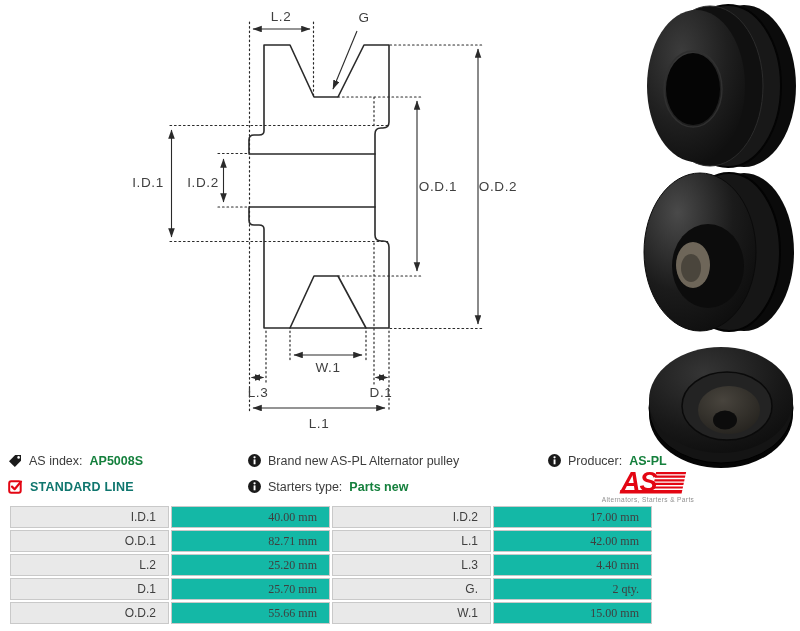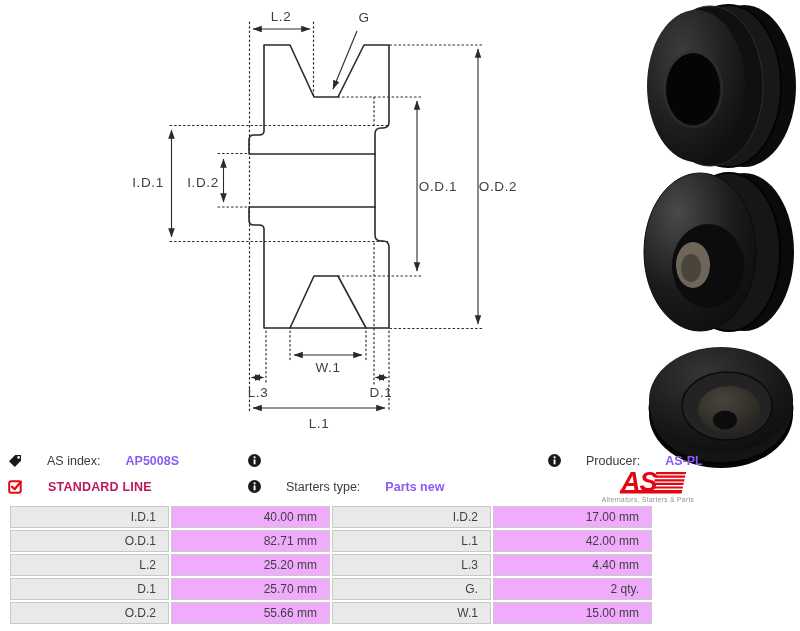--- a/index.html
+++ b/index.html
@@ -9,33 +9,33 @@
   }
   
   svg.diagram{position:absolute;left:0;top:0;}
   .dline{stroke:#2a2a2a;stroke-width:1.6;fill:none;stroke-linejoin:round;stroke-linecap:round;}
   .ddot{stroke:#2a2a2a;stroke-width:1.2;fill:none;stroke-dasharray:1.6 2.9;stroke-linecap:round;}
   .darr{stroke:#2a2a2a;stroke-width:1.1;fill:none;}
   .dlabel{font-family:"Liberation Sans",sans-serif;font-size:13.5px;fill:#3f3f3f;letter-spacing:.6px;}
   
   .photo{position:absolute;}
   
-  .info-line{position:absolute;display:flex;align-items:center;gap:25px;
+  .info-line{position:absolute;display:flex;align-items:center;gap:7px;
     font-size:12.5px;color:#3c3c3c;white-space:nowrap;height:15px;}
-  .info-line .strong{font-weight:bold;color:#8b5cf6;}
+  .info-line .strong{font-weight:bold;color:#15803d;}
   .std-line{font-weight:bold;letter-spacing:.2px;}
   .icn{flex:0 0 auto;display:block;}
   
   .as-logo{position:absolute;left:585px;top:468px;width:130px;}
   
   table.spec{position:absolute;left:8px;top:504px;border-collapse:separate;border-spacing:2px;table-layout:fixed;}
   table.spec td{height:20px;border:1px solid #c9c9c9;font-size:12px;color:#3f3f3f;
     text-align:right;padding:0 12px 0 4px;vertical-align:middle;}
   td.lbl{width:141px;background:#e9e9e9;}
-  td.val{width:141px;background:#f0abfc;color:#363636;}
+  td.val{width:141px;background:#14b8a6;color:#363636;font-family:Liberation Serif, serif;}
 </style>
 </head>
 <body>
 
 <svg class="diagram" width="520" height="445" viewBox="0 0 520 445">
   <defs>
     <marker id="ah" markerWidth="9" markerHeight="7" refX="8" refY="3" orient="auto-start-reverse">
       <path d="M0,0 L8.5,3 L0,6 Z" fill="#2a2a2a"></path>
     </marker>
   </defs>
@@ -145,29 +145,30 @@
   </svg>
   <span>AS index:</span>
   <span class="strong">AP5008S</span>
 </div>
 
 <div class="info-line" style="left:8px;top:479px">
   <svg class="icn" width="15" height="15" viewBox="0 0 15 15">
     <rect x="1.2" y="2.2" width="11.5" height="11.5" rx="2" fill="none" stroke="#e30613" stroke-width="2"></rect>
     <path d="M4,7.6 L6.6,10.2 L13,2.6" fill="none" stroke="#e30613" stroke-width="2.2" stroke-linecap="round" stroke-linejoin="round"></path>
   </svg>
-  <span class="std-line" style="color:#be185d">STANDARD LINE</span>
+  <span class="std-line" style="color:#0f766e">STANDARD LINE</span>
 </div>
 
 <div class="info-line" style="left:248px;top:453px">
   <svg class="icn" width="13" height="13" viewBox="0 0 13 13">
     <circle cx="6.5" cy="6.5" r="6.5" fill="#1a1a1a"></circle>
     <rect x="5.6" y="5.4" width="1.9" height="4.9" fill="#ffffff"></rect>
     <circle cx="6.55" cy="3.3" r="1.15" fill="#ffffff"></circle>
   </svg>
+  <span>Brand new AS-PL Alternator pulley</span>
 </div>
 
 <div class="info-line" style="left:248px;top:479px">
   <svg class="icn" width="13" height="13" viewBox="0 0 13 13">
     <circle cx="6.5" cy="6.5" r="6.5" fill="#1a1a1a"></circle>
     <rect x="5.6" y="5.4" width="1.9" height="4.9" fill="#ffffff"></rect>
     <circle cx="6.55" cy="3.3" r="1.15" fill="#ffffff"></circle>
   </svg>
   <span>Starters type:</span>
   <span class="strong">Parts new</span>

